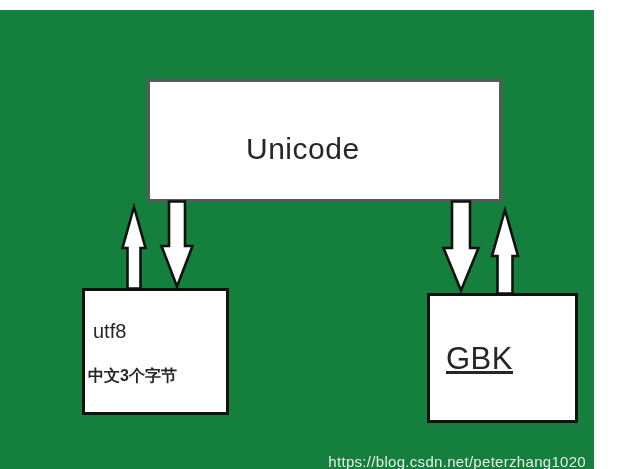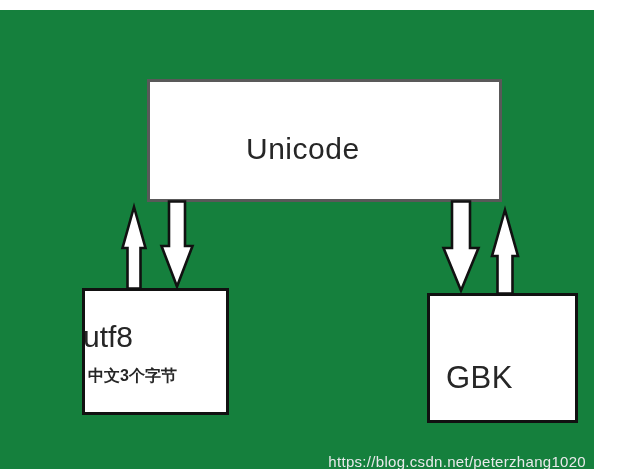--- a/index.html
+++ b/index.html
@@ -48,35 +48,36 @@
     white-space: nowrap;
     line-height: 1.15;
   }
   .label.unicode-label {
     left: 246px;
     top: 122px;
     font-size: 30px;
     letter-spacing: 0.5px;
   }
   .label.utf8-label {
-    left: 83px;
+    left: 93px;
     top: 310px;
-    font-size: 30px;
+    font-size: 20px;
   }
   .label.utf8-note {
     left: 88px;
     top: 357px;
     font-size: 16px;
     font-weight: bold;
   }
   .label.gbk-label {
     left: 446px;
-    top: 350px;
+    top: 331px;
     font-size: 31px;
     letter-spacing: 0.5px;
+    text-decoration: underline;
   }
   .arrows-layer {
     position: absolute;
     left: 0;
     top: 0;
     width: 639px;
     height: 469px;
     pointer-events: none;
   }
   .arrows-layer polygon {

